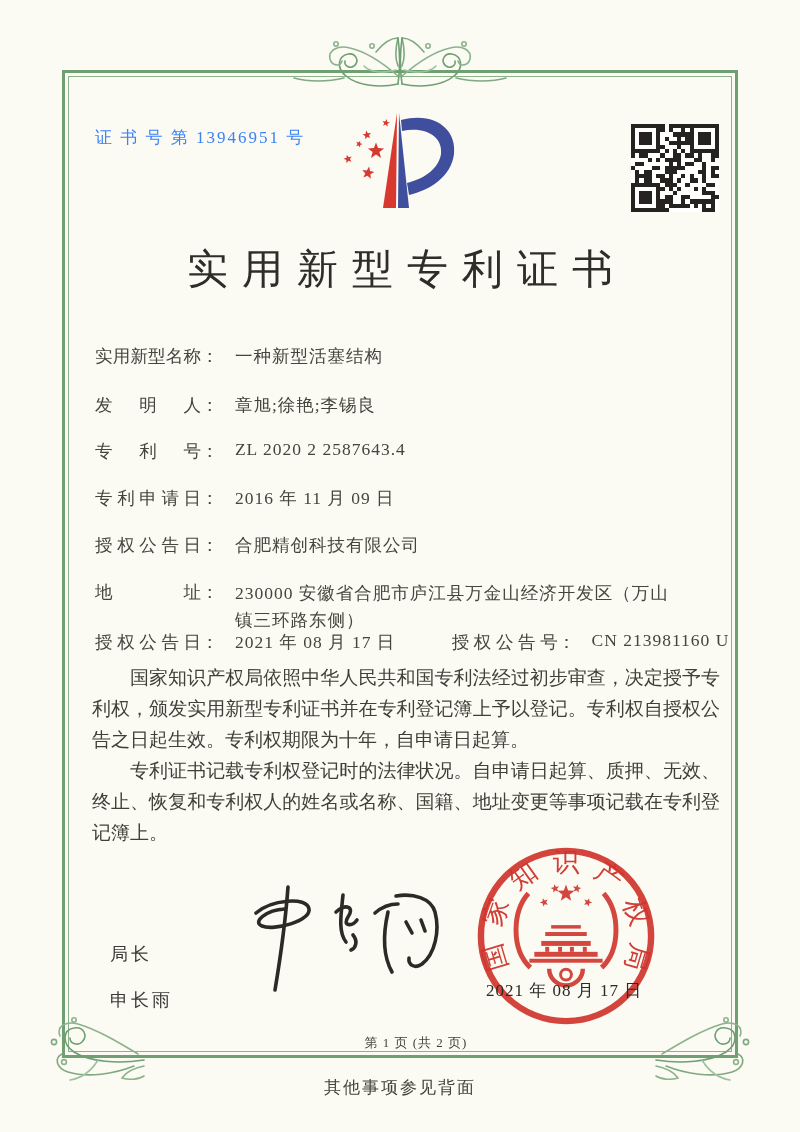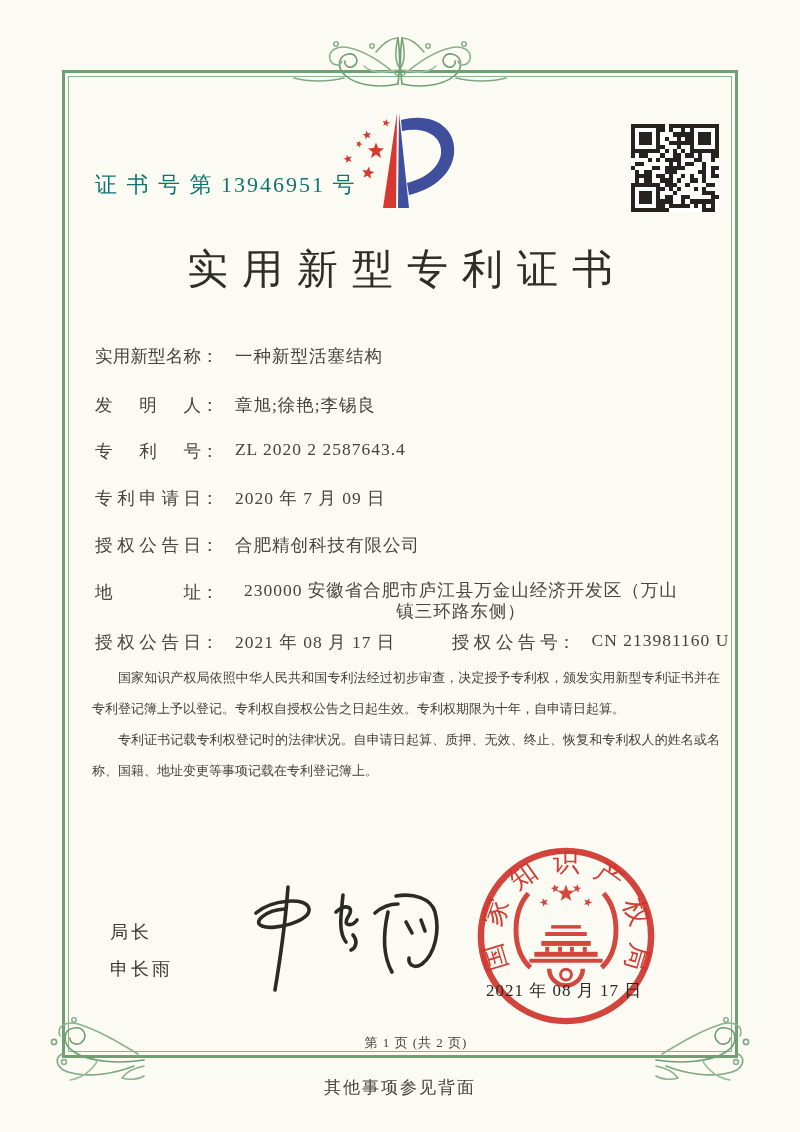--- a/index.html
+++ b/index.html
@@ -22,52 +22,52 @@
     position:absolute;inset:3px;
     border:1px solid #8ab38c;
   }
   .ornament{position:absolute;pointer-events:none;}
   .orn-top{left:280px;top:26px;width:240px;height:66px;}
   .orn-bl{left:38px;top:1014px;width:110px;height:78px;}
   .orn-br{left:652px;top:1014px;width:110px;height:78px;transform:scaleX(-1);}
   
   .cert-no{
     position:absolute;left:95px;top:126px;
-    font-size:22px;letter-spacing:2px;color:#0f766e;margin-top:44px;
+    font-size:17px;letter-spacing:2px;color:#3b82f6;
   }
   .logo{position:absolute;left:338px;top:110px;width:122px;height:110px;}
   .qr{position:absolute;left:631px;top:124px;width:88px;height:88px;background:#fff;}
   .title{
     position:absolute;left:0;top:242px;width:100%;
     text-align:center;font-size:41px;letter-spacing:14px;text-indent:14px;
     color:#2e2d28;font-weight:400;
   }
   
   .fields{position:absolute;left:95px;top:344px;width:640px;font-size:17.5px;color:#45443d;}
   .frow{position:absolute;left:0;white-space:nowrap;}
   .fgroup{display:inline-block;vertical-align:top;}
   .flabel{
     display:inline-block;width:106px;
     text-align:justify;text-align-last:justify;
     letter-spacing:0;vertical-align:top;
   }
   .colon{display:inline-block;vertical-align:top;}
   .fvalue{display:inline-block;margin-left:12px;letter-spacing:1px;vertical-align:top;}
-  .fvalue.wrap{white-space:normal;width:452px;line-height:21px;text-align:center;}
+  .fvalue.wrap{white-space:normal;width:452px;line-height:27px;}
   .g2{margin-left:52px;}
   
   .bodytext{
     position:absolute;left:92px;top:662px;width:628px;
-    font-size:13px;line-height:31px;color:#403f38;
+    font-size:19px;line-height:31px;color:#403f38;
     text-align:justify;
   }
   .bodytext p{margin:0;text-indent:2em;}
   
   .signer{position:absolute;left:110px;top:920px;font-size:18px;color:#3a3933;}
-  .signer div{margin-bottom:13px;letter-spacing:3px;}
+  .signer div{margin-bottom:13px;letter-spacing:3px;margin-top:22px;}
   .signature{position:absolute;left:225px;top:882px;width:230px;height:115px;}
   .seal{position:absolute;left:472px;top:842px;width:188px;height:188px;}
   .seal-date{
     position:absolute;left:486px;top:979px;width:160px;
     font-size:17px;color:#2c2823;letter-spacing:1px;white-space:nowrap;
   }
   
   .page-info{
     position:absolute;left:16px;top:1034px;width:100%;text-align:center;
     font-size:13px;color:#45443d;letter-spacing:1px;
@@ -398,21 +398,21 @@
     <div class="frow" style="top:49px">
       <span class="flabel">发明人</span><span class="colon">：</span>
       <span class="fvalue">章旭;徐艳;李锡良</span>
     </div>
     <div class="frow" style="top:95px">
       <span class="flabel">专利号</span><span class="colon">：</span>
       <span class="fvalue">ZL 2020 2 2587643.4</span>
     </div>
     <div class="frow" style="top:142px">
       <span class="flabel">专利申请日</span><span class="colon">：</span>
-      <span class="fvalue">2020 年 7 月 09 日</span>
+      <span class="fvalue">2016 年 11 月 09 日</span>
     </div>
     <div class="frow" style="top:189px">
       <span class="flabel">授权公告日</span><span class="colon">：</span>
       <span class="fvalue">合肥精创科技有限公司</span>
     </div>
     <div class="frow" style="top:236px">
       <span class="flabel">地址</span><span class="colon">：</span>
       <span class="fvalue wrap">230000 安徽省合肥市庐江县万金山经济开发区（万山镇三环路东侧）</span>
     </div>
     <div class="frow" style="top:286px">

